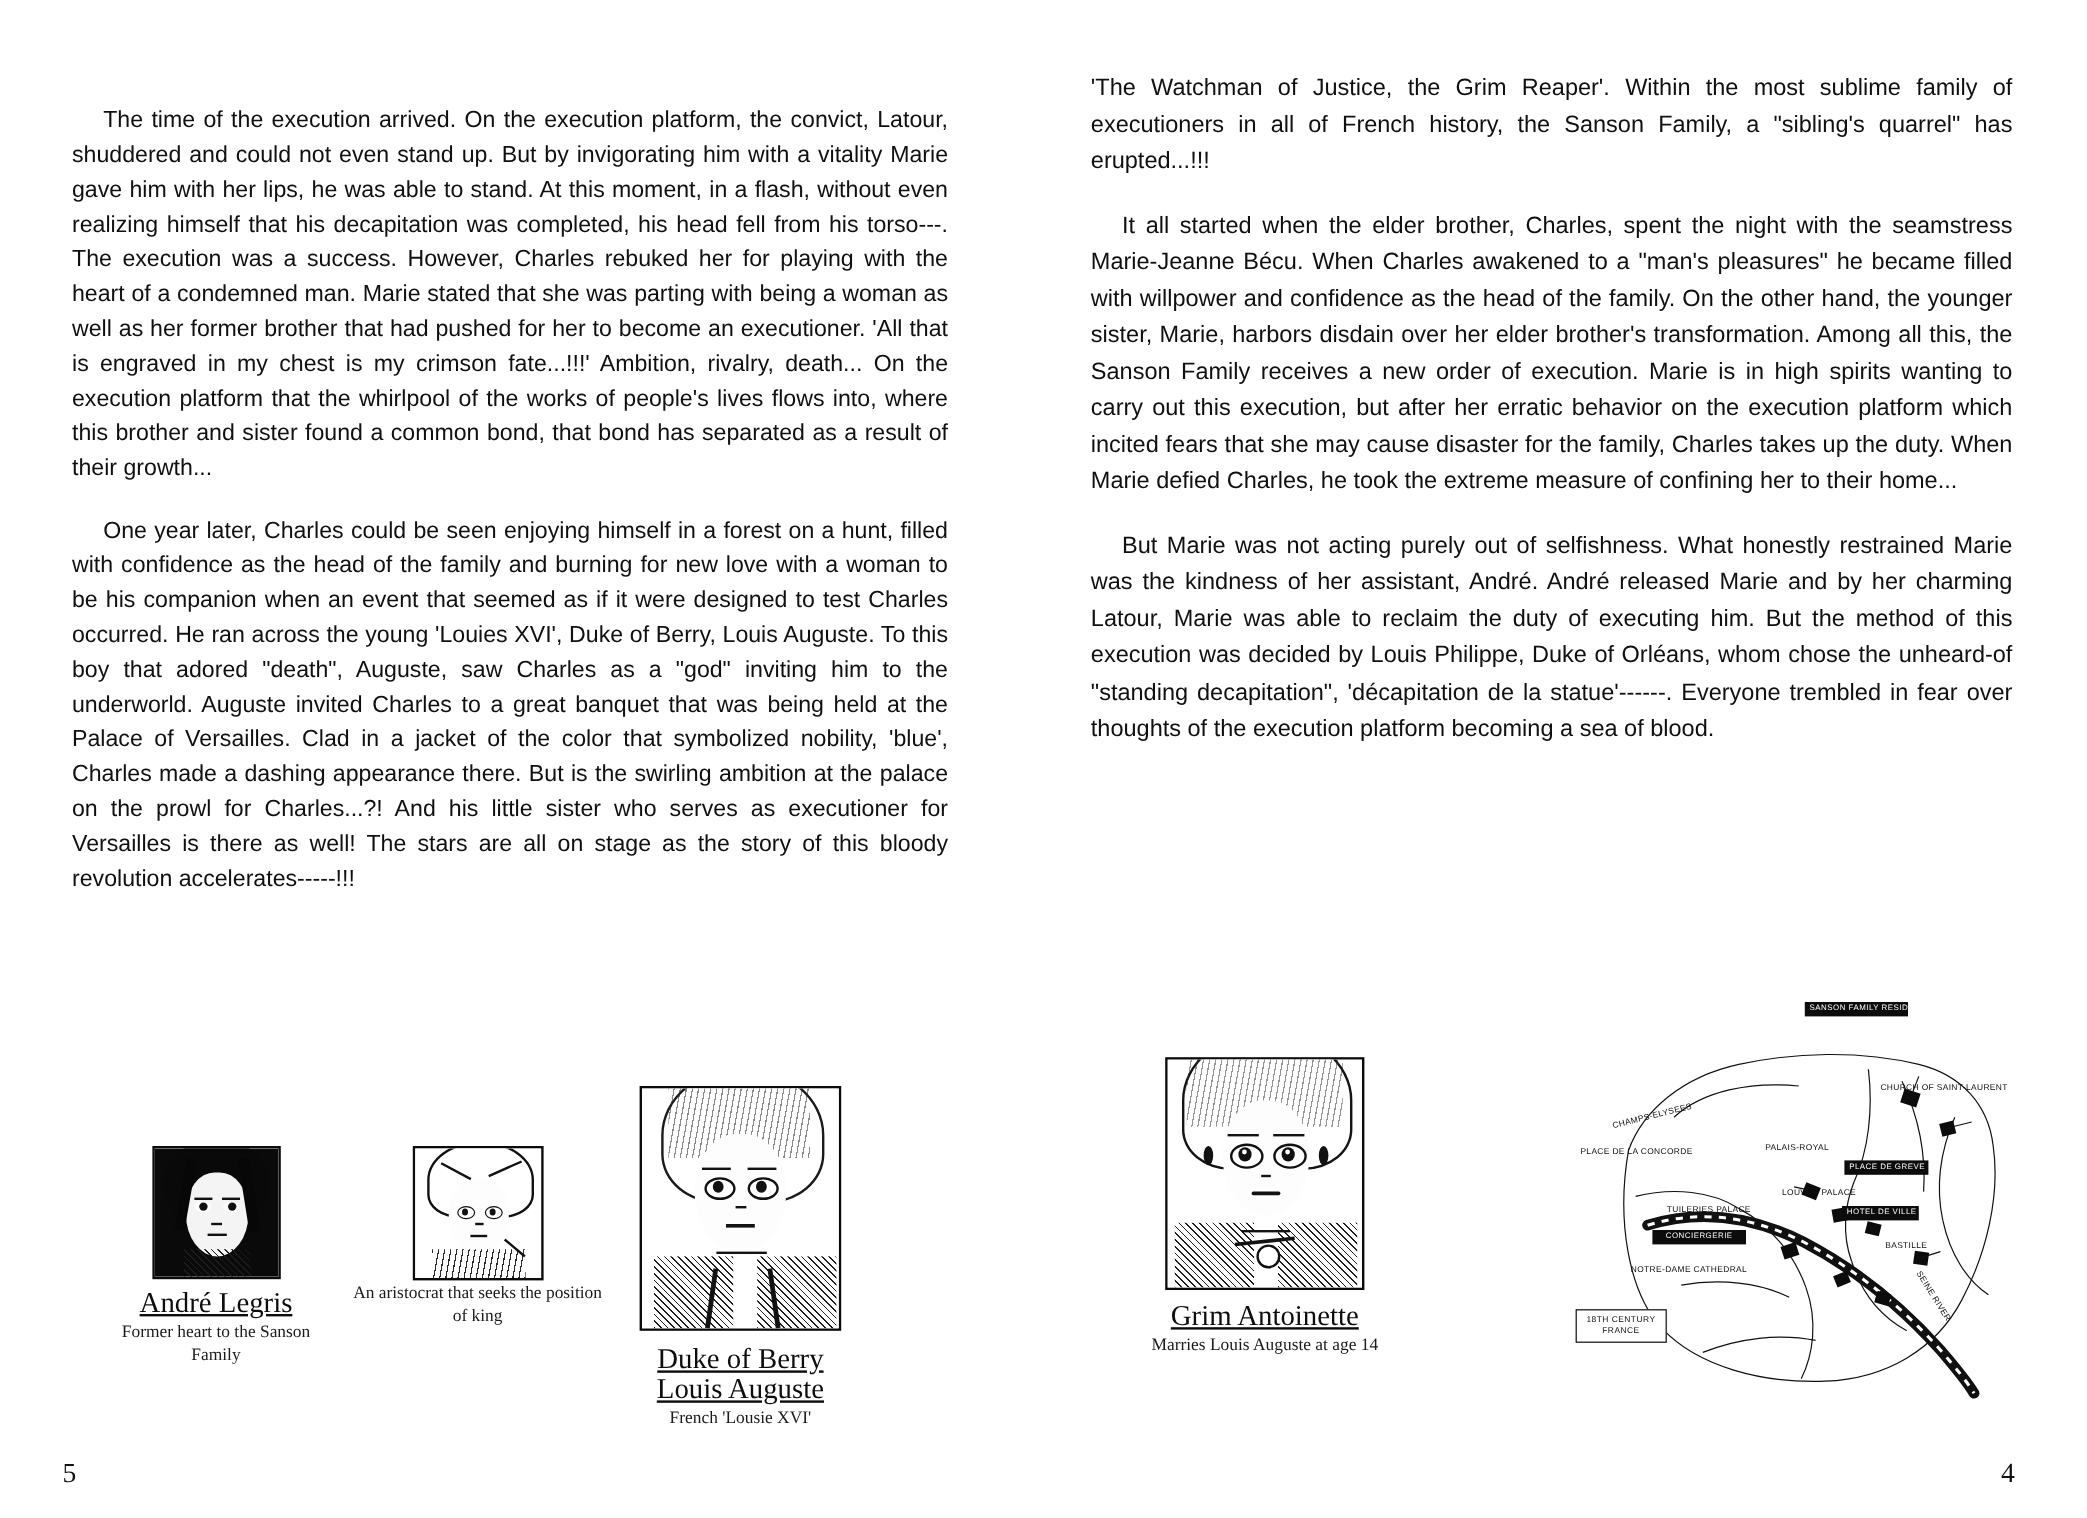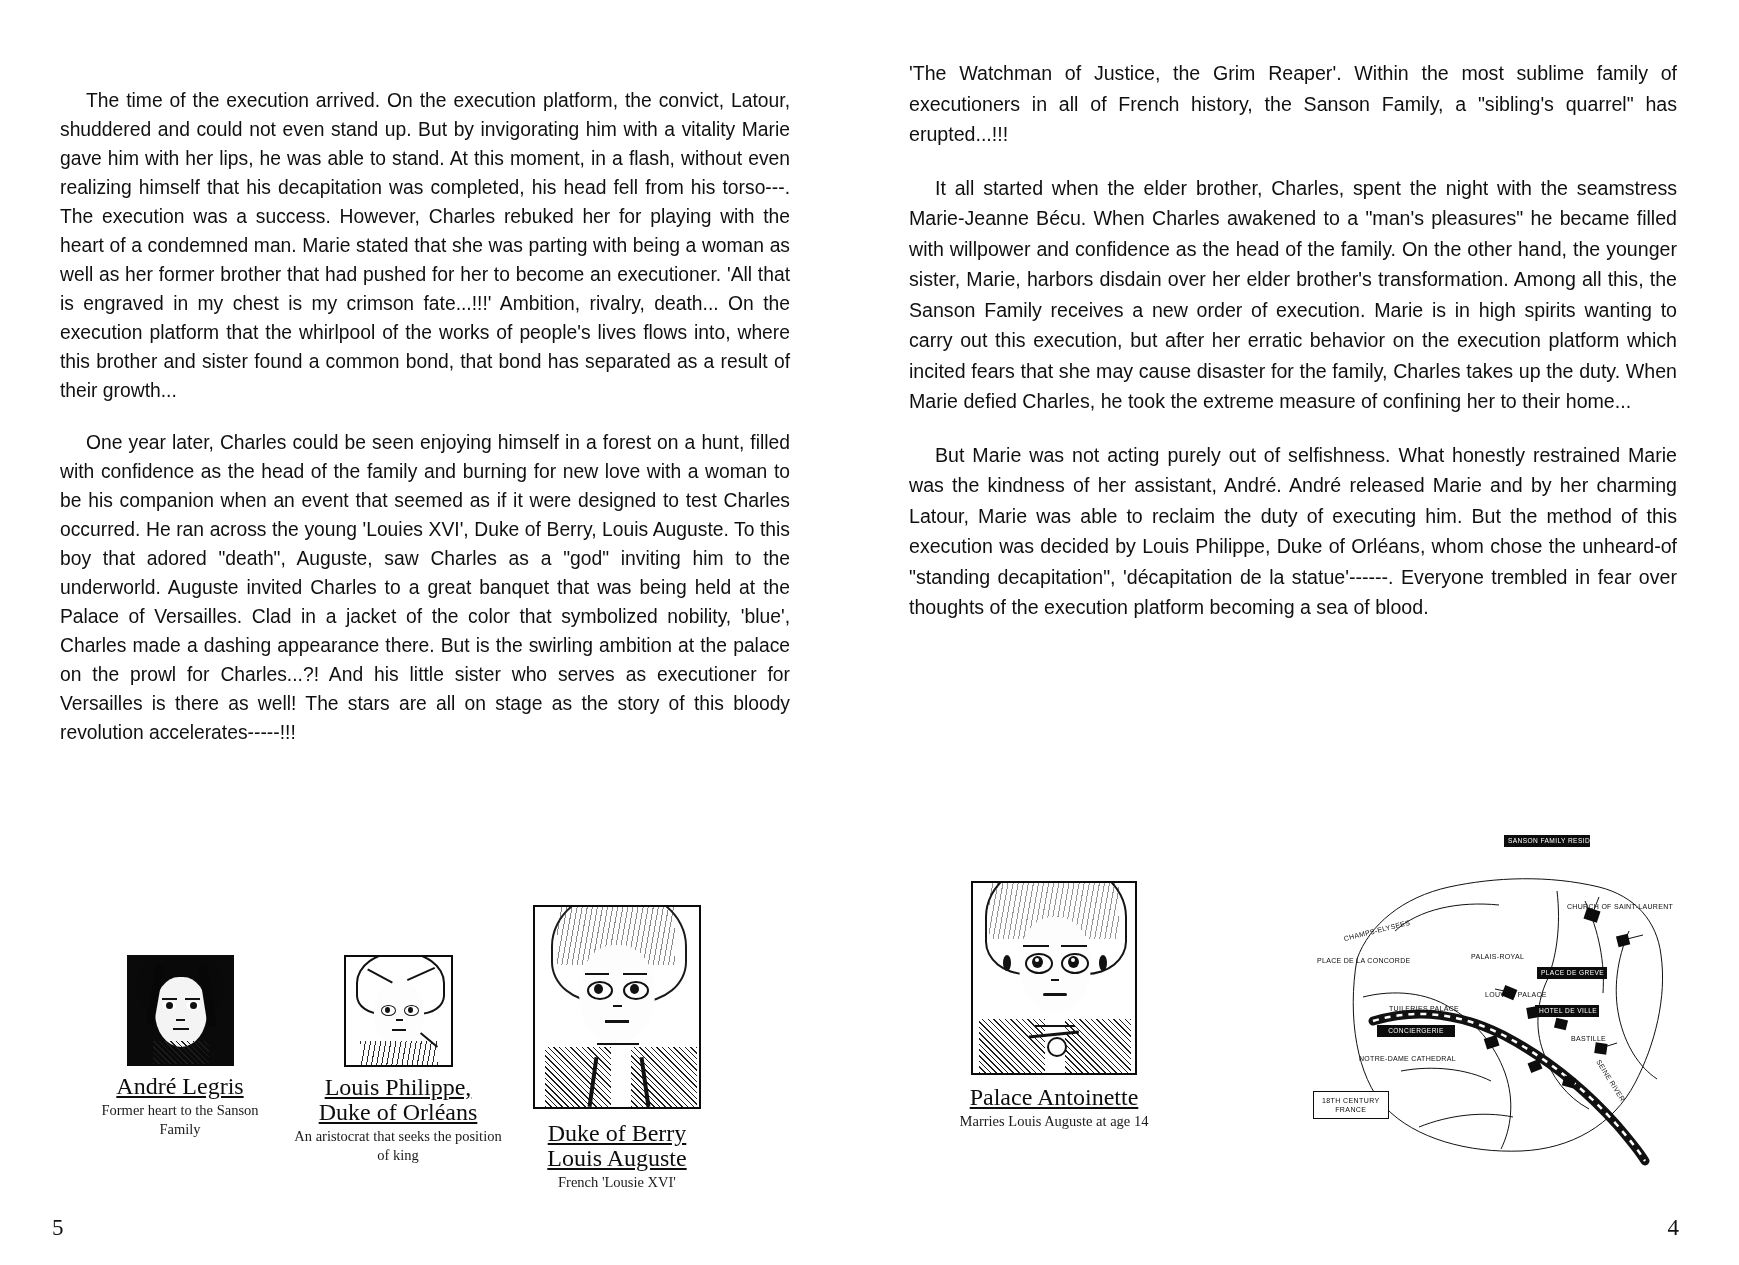--- a/index.html
+++ b/index.html
@@ -256,22 +256,20 @@
             <div class="eye" style="left:39px; top:50px; width:5px; height:6px;"></div>
             <div class="eye" style="left:62px; top:50px; width:5px; height:6px;"></div>
             <div class="stroke" style="left:50px; top:62px; width:7px; height:1.5px;"></div>
             <div class="stroke" style="left:46px; top:72px; width:14px; height:2px;"></div>
             <div class="stroke" style="left:20px; top:18px; width:28px; height:2px; transform:rotate(28deg);"></div>
             <div class="stroke" style="left:60px; top:16px; width:30px; height:2px; transform:rotate(-24deg);"></div>
             <div class="shade-v" style="left:14px; top:84px; width:78px; height:24px;"></div>
             <div class="stroke" style="left:72px; top:82px; width:22px; height:2px; transform:rotate(40deg);"></div>
           </div>
         </div>
-        <div class="caption-main" style="white-space:pre-line;">Louis Philippe,
-Duke of Orléans</div>
         <div class="caption-sub">An aristocrat that seeks the position of king</div>
       </div>
 
       <div class="fig" style="left:432px; top:12px; width:250px;">
         <div class="frame" style="width:164px; height:200px;">
           <div class="portrait">
             <div class="hair" style="left:16px; top:-18px; width:132px; height:110px; background:#ffffff; border:2px solid #1a1a1a; border-radius:50% 50% 36% 36%;"></div>
             <div class="shade-v" style="left:22px; top:-4px; width:118px; height:62px; opacity:.55;"></div>
             <div class="face" style="left:44px; top:38px; width:76px; height:98px;"></div>
             <div class="eye-w" style="left:52px; top:74px; width:22px; height:15px; border:2px solid #111;"></div>
@@ -330,21 +328,21 @@
             <div class="stroke" style="left:70px; top:110px; width:24px; height:3px; border-radius:2px;"></div>
             <div class="stroke" style="left:30px; top:72px; width:8px; height:16px; border-radius:50%;"></div>
             <div class="stroke" style="left:126px; top:72px; width:8px; height:16px; border-radius:50%;"></div>
             <div class="shade" style="left:6px; top:136px; width:66px; height:54px;"></div>
             <div class="shade" style="left:92px; top:136px; width:66px; height:54px;"></div>
             <div class="stroke" style="left:62px; top:142px; width:40px; height:2px;"></div>
             <div class="stroke" style="left:56px; top:150px; width:50px; height:3px; transform:rotate(-6deg);"></div>
             <div class="stroke" style="left:74px; top:154px; width:16px; height:16px; border-radius:50%; background:#fff; border:2px solid #111;"></div>
           </div>
         </div>
-        <div class="caption-main" style="margin-top:10px;">Palace Antoinette</div>
+        <div class="caption-main" style="margin-top:10px;">Grim Antoinette</div>
         <div class="caption-sub">Marries Louis Auguste at age 14</div>
       </div>
 
       <div class="map-wrap">
         <svg viewBox="0 0 400 330" width="400" height="330">
           <g fill="none" stroke="#111" stroke-width="1">
             <path d="M58 120 C70 86 104 58 150 48 C196 38 250 36 300 48 C336 57 358 82 362 116
                      C368 158 356 206 336 244 C314 286 272 310 222 312 C170 314 116 300 86 268
                      C58 238 48 178 58 120 Z"></path>
             <path d="M96 92 C120 70 160 62 200 66"></path>

